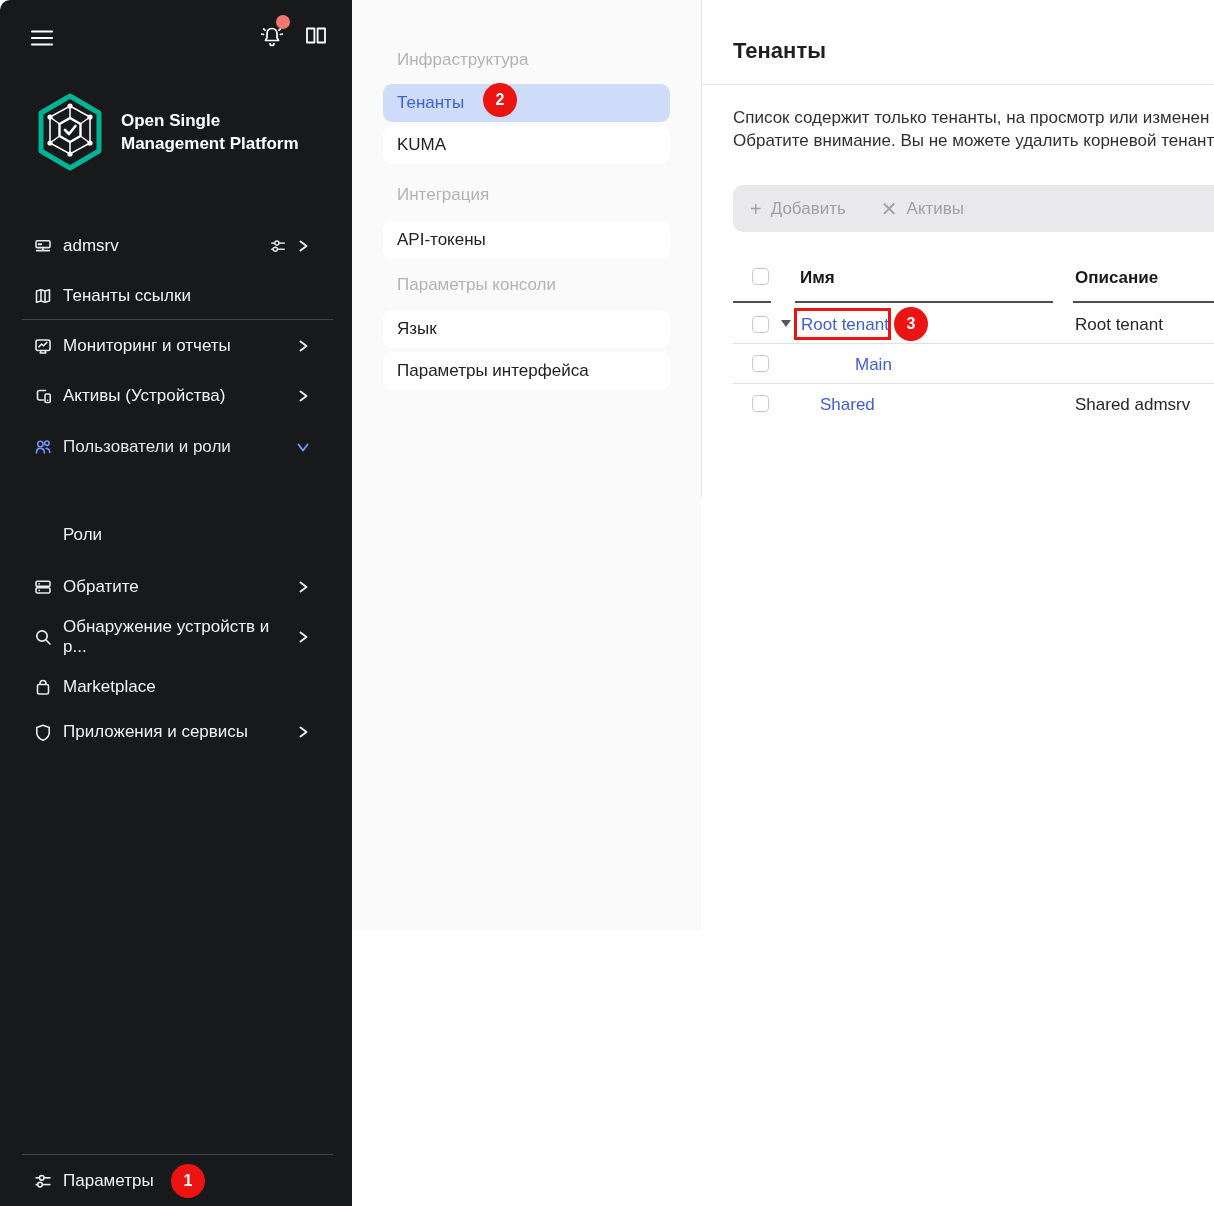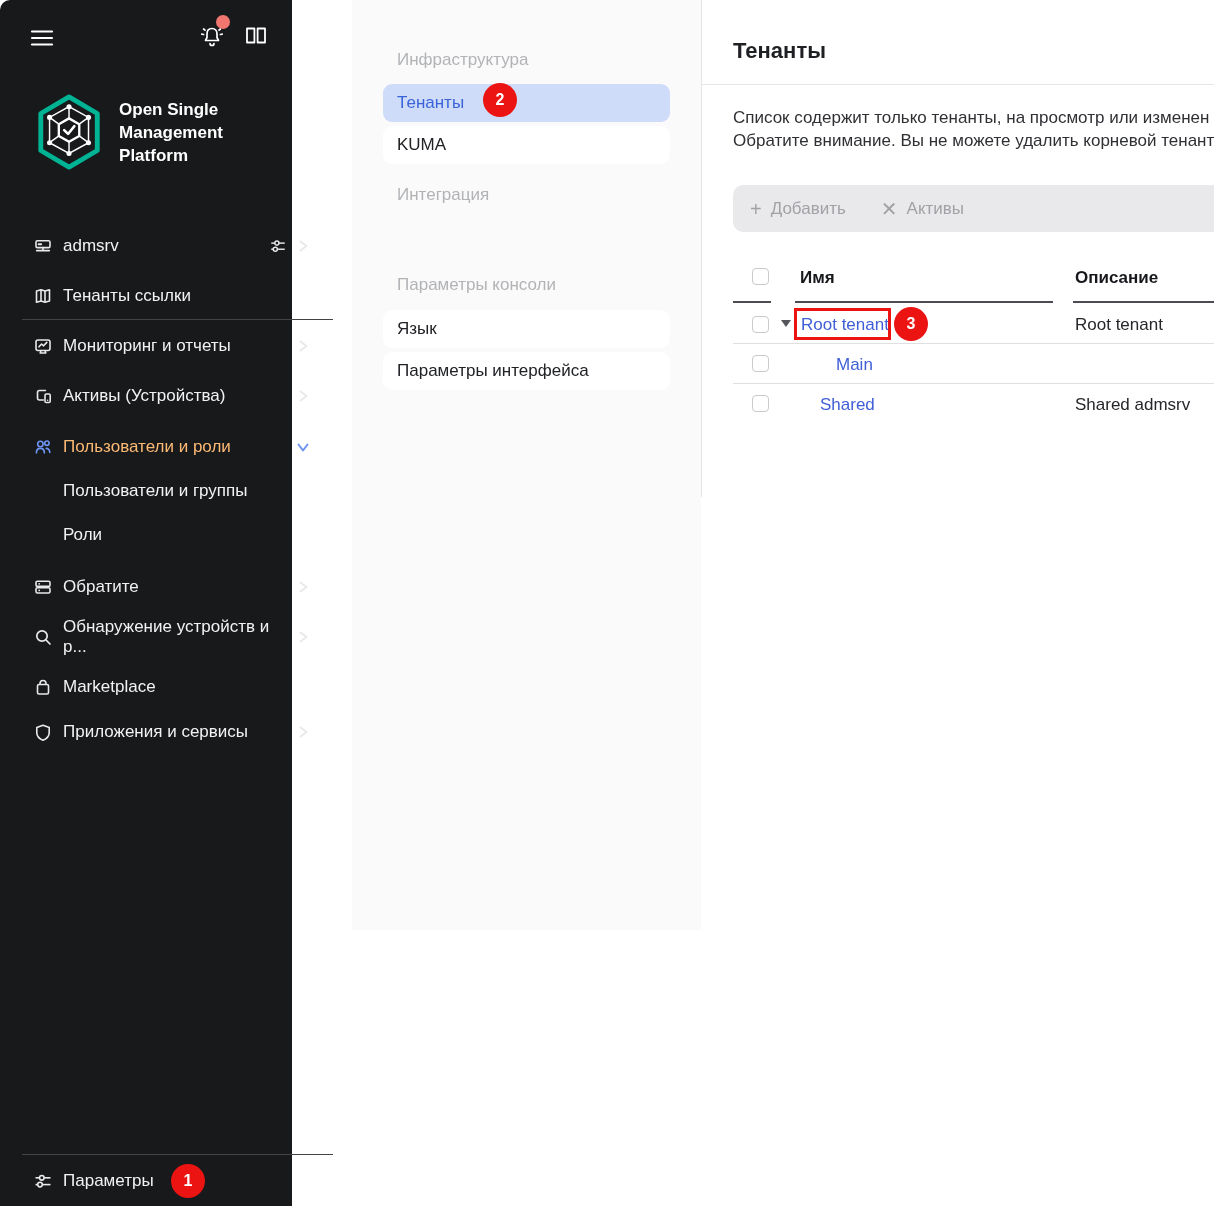--- a/index.html
+++ b/index.html
@@ -1,38 +1,38 @@
 <!DOCTYPE html>
 <html><head>
 <meta charset="utf-8">
 <style>
   * { margin:0; padding:0; box-sizing:border-box; }
   html,body { width:1214px; height:1206px; overflow:hidden; background:#0d0d0f;
     font-family:"Liberation Sans", sans-serif; }
   .screen { position:relative; width:1214px; height:1206px; background:#ffffff; }
 
   
-  .sidebar { position:absolute; left:0; top:0; width:292px; height:1206px;
+  .sidebar { position:absolute; left:0; top:0; width:352px; height:1206px;
     background:#18191b; border-top-left-radius:10px; }
   .hamburger { position:absolute; left:29px; top:25px; width:26px; height:26px;
     background:none; border:none; cursor:pointer; }
   .topicons { position:absolute; right:22px; top:22px; display:flex; gap:16px; }
   .icon-btn { position:relative; width:28px; height:28px; display:flex;
     align-items:center; justify-content:center; }
   .notif-dot { position:absolute; right:-4px; top:-7px; width:14px; height:14px;
     border-radius:50%; background:#f0766f; }
   .logo { position:absolute; left:33px; top:92px; display:flex; align-items:center; }
   .logo-text { margin-left:14px; color:#ffffff; font-size:17px; font-weight:bold;
     line-height:23px; }
   .nav-item { position:absolute; left:0; width:352px; height:50px; display:flex;
     align-items:center; padding:0 42px 0 33px; color:#f2f2f3; font-size:17px;
     cursor:pointer; }
   .nav-item .nicon { width:20px; height:20px; margin-right:10px; flex:0 0 20px; }
   .nav-item .chev { margin-left:auto; display:flex; }
-  .nav-item.active { color:#fdba74; }
+  .nav-item.active { color:#e5e5e5; }
   .nav-sub { padding-left:63px; }
   .sb-divider { position:absolute; left:22px; width:311px; height:1px; background:#434447; }
   .tune-mini { margin-left:auto; margin-right:9px; display:flex; }
   .tune-mini + .chev { margin-left:0; }
 
   
   .midpanel { position:absolute; left:352px; top:0; width:349px; height:930px;
     background:#fafafa; }
   .mid-group { position:absolute; left:45px; color:#b2b3b6; font-size:17px; }
   .mid-card { position:absolute; left:31px; width:287px; height:38px; background:#ffffff;
@@ -220,23 +220,20 @@
         </svg>
       </span>
       <span>Пользователи и роли</span>
       <span class="chev">
         <svg width="14" height="14" viewBox="0 0 14 14" fill="none" stroke="#6d94f3" stroke-width="2" stroke-linecap="round" stroke-linejoin="round">
             <polyline points="2.5,4.5 7,10.5 11.5,4.5"></polyline>
           </svg>
       </span>
     </div>
 
-    <div class="nav-item nav-sub" style="top:466px">
-      <span>Пользователи и группы</span>
-    </div>
     <div class="nav-item nav-sub" style="top:510px">
       <span>Роли</span>
     </div>
 
     <div class="nav-item" style="top:562px">
       <span class="nicon">
         <svg width="20" height="20" viewBox="0 0 20 20" fill="none" stroke="#e8e9ea" stroke-width="1.6">
           <rect x="3" y="4.2" width="14" height="5.2" rx="1.4"></rect>
           <rect x="3" y="10.8" width="14" height="5.2" rx="1.4"></rect>
           <circle cx="6.2" cy="6.8" r="0.9" fill="#e8e9ea" stroke="none"></circle>
@@ -307,20 +304,23 @@
 
   <section class="midpanel">
     <div class="mid-group" style="top:50px">Инфраструктура</div>
     <div class="mid-card selected" style="top:84px">
       <span>Тенанты</span>
     </div>
     <div class="mid-card" style="top:126px">
       <span>KUMA</span>
     </div>
     <div class="mid-group" style="top:185px">Интеграция</div>
+    <div class="mid-card" style="top:221px">
+      <span>API-токены</span>
+    </div>
     <div class="mid-group" style="top:275px">Параметры консоли</div>
     <div class="mid-card" style="top:310px">
       <span>Язык</span>
     </div>
     <div class="mid-card" style="top:352px">
       <span>Параметры интерфейса</span>
     </div>
   </section>
 
   <div class="vline"></div>
@@ -349,21 +349,21 @@
   <div class="th-line" style="left:795px; width:258px"></div>
   <div class="th-line" style="left:1073px; width:141px"></div>
 
   <span class="checkbox" style="left:752px; top:316px"></span>
   <span class="caret-down" style="left:781px; top:320px"></span>
   <a class="cell-link" style="left:801px; top:315px">Root tenant</a>
   <div class="cell-text" style="left:1075px; top:315px">Root tenant</div>
   <div class="row-sep" style="top:343px"></div>
 
   <span class="checkbox" style="left:752px; top:355px"></span>
-  <a class="cell-link" style="left:836px; top:355px">Main</a>
+  <a class="cell-link" style="left:855px; top:355px">Main</a>
   <div class="row-sep" style="top:383px"></div>
 
   <span class="checkbox" style="left:752px; top:395px"></span>
   <a class="cell-link" style="left:820px; top:395px">Shared</a>
   <div class="cell-text" style="left:1075px; top:395px">Shared admsrv</div>
 
   <div class="ann-badge" style="left:171px; top:1164px">1</div>
   <div class="ann-badge" style="left:483px; top:83px">2</div>
   <div class="ann-box"></div>
   <div class="ann-badge" style="left:894px; top:307px">3</div>

